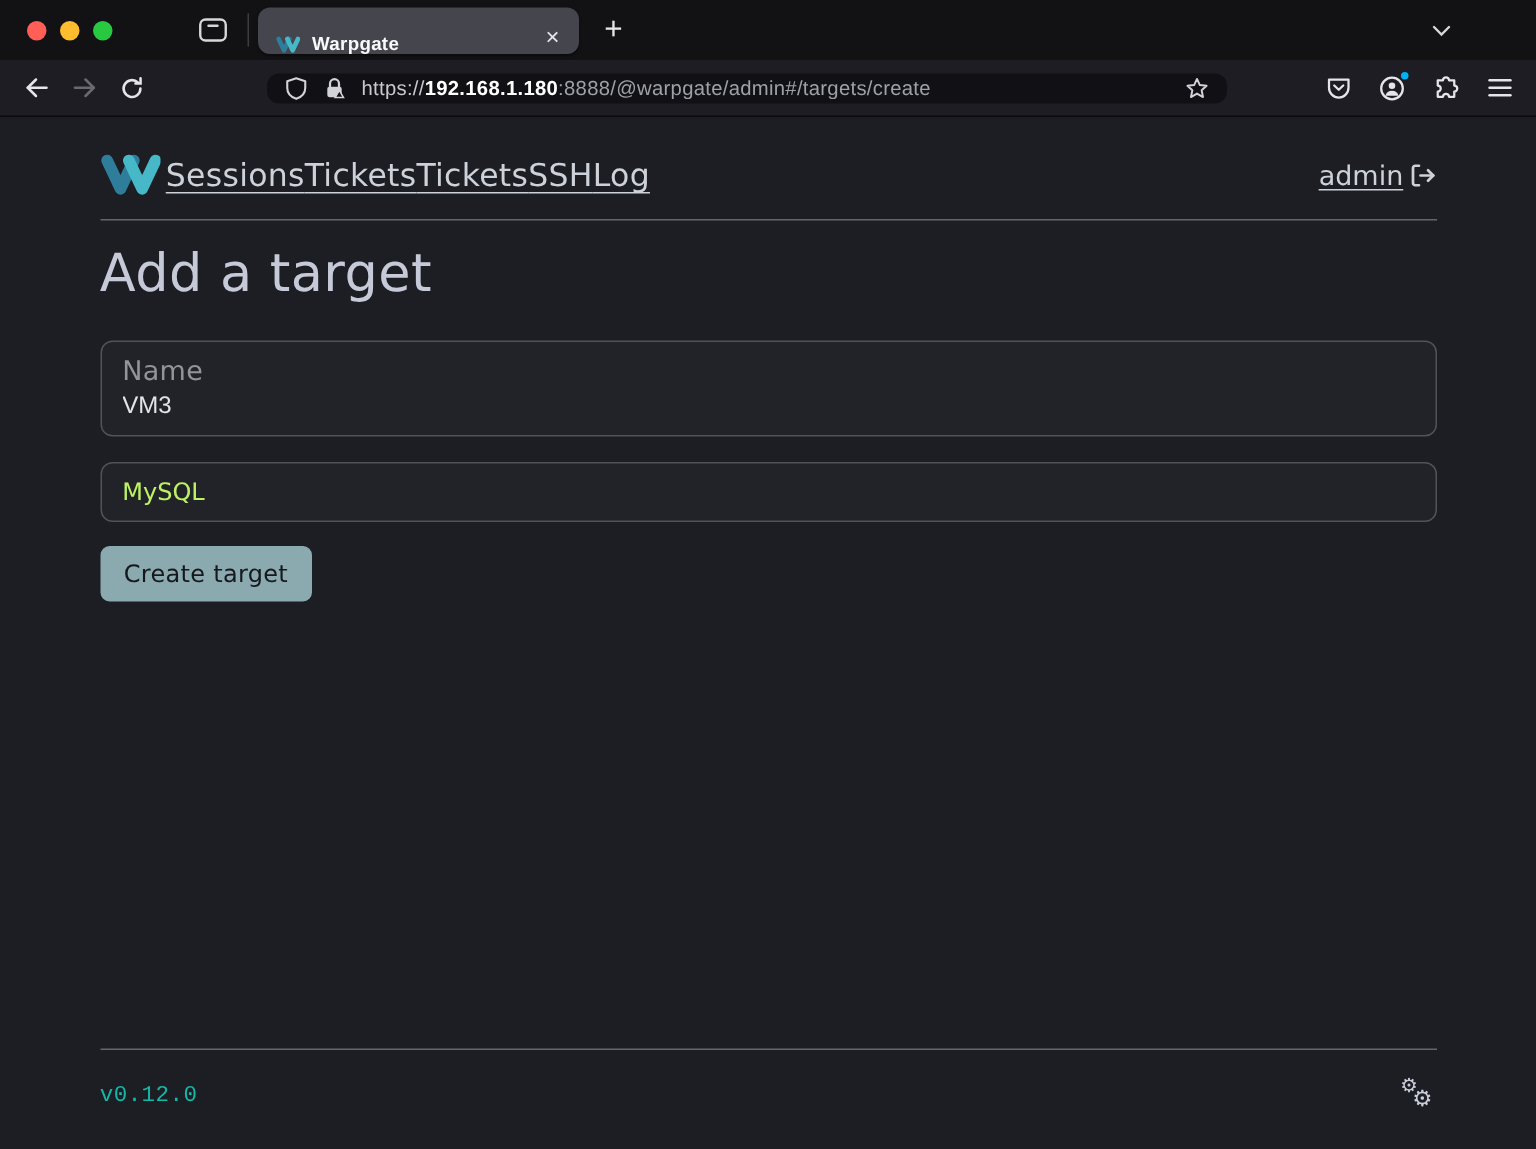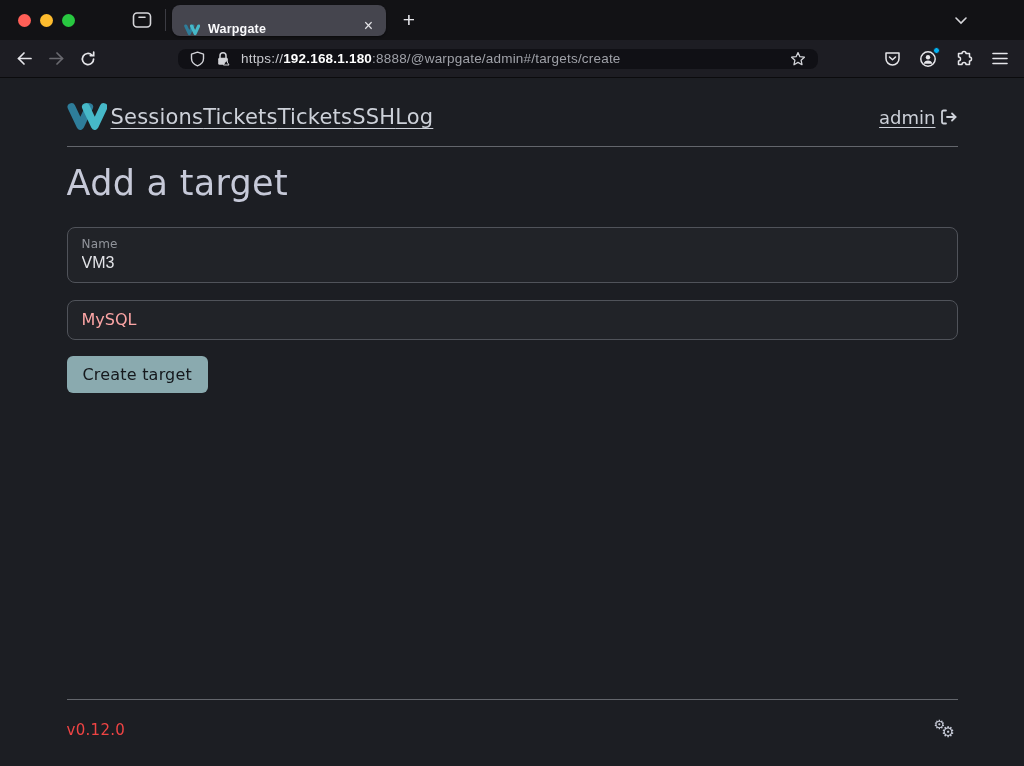--- a/index.html
+++ b/index.html
@@ -57,33 +57,33 @@
   .user-link { color:#cdd1d9; font-size:18px; text-decoration:underline; text-underline-offset:3px; cursor:pointer; }
   .logout-btn { background:none; border:none; display:flex; align-items:center; cursor:pointer; margin-left:2px; }
 
   hr.rule { border:none; border-top:1px solid #63666c; margin-top:14px; }
 
   h1.page-title { margin-top:16px; font-size:35px; font-weight:500; color:#c6c9d8; letter-spacing:.3px; }
 
   .field { margin-top:24px; border:1px solid #50535a; border-radius:8px; background:#212328;
            padding:9px 14px 10px; cursor:text; }
   .field + .field { margin-top:17px; }
-  .field-label { display:block; font-size:12px; color:#91949b; letter-spacing:.2px; margin-bottom:2px; }
+  .field-label { display:block; font-size:18px; color:#91949b; letter-spacing:.2px; margin-bottom:2px; }
   .field-input { width:100%; background:transparent; border:none; outline:none; color:#e3e4e8;
                  font-size:16px; font-family:Liberation Sans, sans-serif; padding:0; }
-  .field-value { color:#fca5a5; font-size:16px; }
+  .field-value { color:#bef264; font-size:16px; }
 
   .btn-primary { margin-top:16px; align-self:flex-start; background:#8aaaaf; color:#15181c;
                  border:none; border-radius:6px; padding:9px 16px; font-size:16px; font-weight:500;
                  font-family:inherit; cursor:pointer; letter-spacing:.2px; }
 
   .flex-spacer { flex:1; }
   hr.footer-rule { border:none; border-top:1px solid #63666c; }
   .footer-row { display:flex; align-items:center; justify-content:space-between; padding:20px 0 26px; }
-  .version { color:#ef4444; font-size:15px; letter-spacing:.3px; }
+  .version { color:#14b8a6; font-size:15px; letter-spacing:.3px;font-family:Liberation Mono, monospace; }
   .gears { position:relative; width:24px; height:20px; color:#c9cdda; }
   .gear-a { position:absolute; left:0; top:-3px; font-size:13px; }
   .gear-b { position:absolute; left:8px; top:3px; font-size:15px; }
 
   svg { display:block; }
 </style>
 </head>
 <body>
 
 <div class="window">

